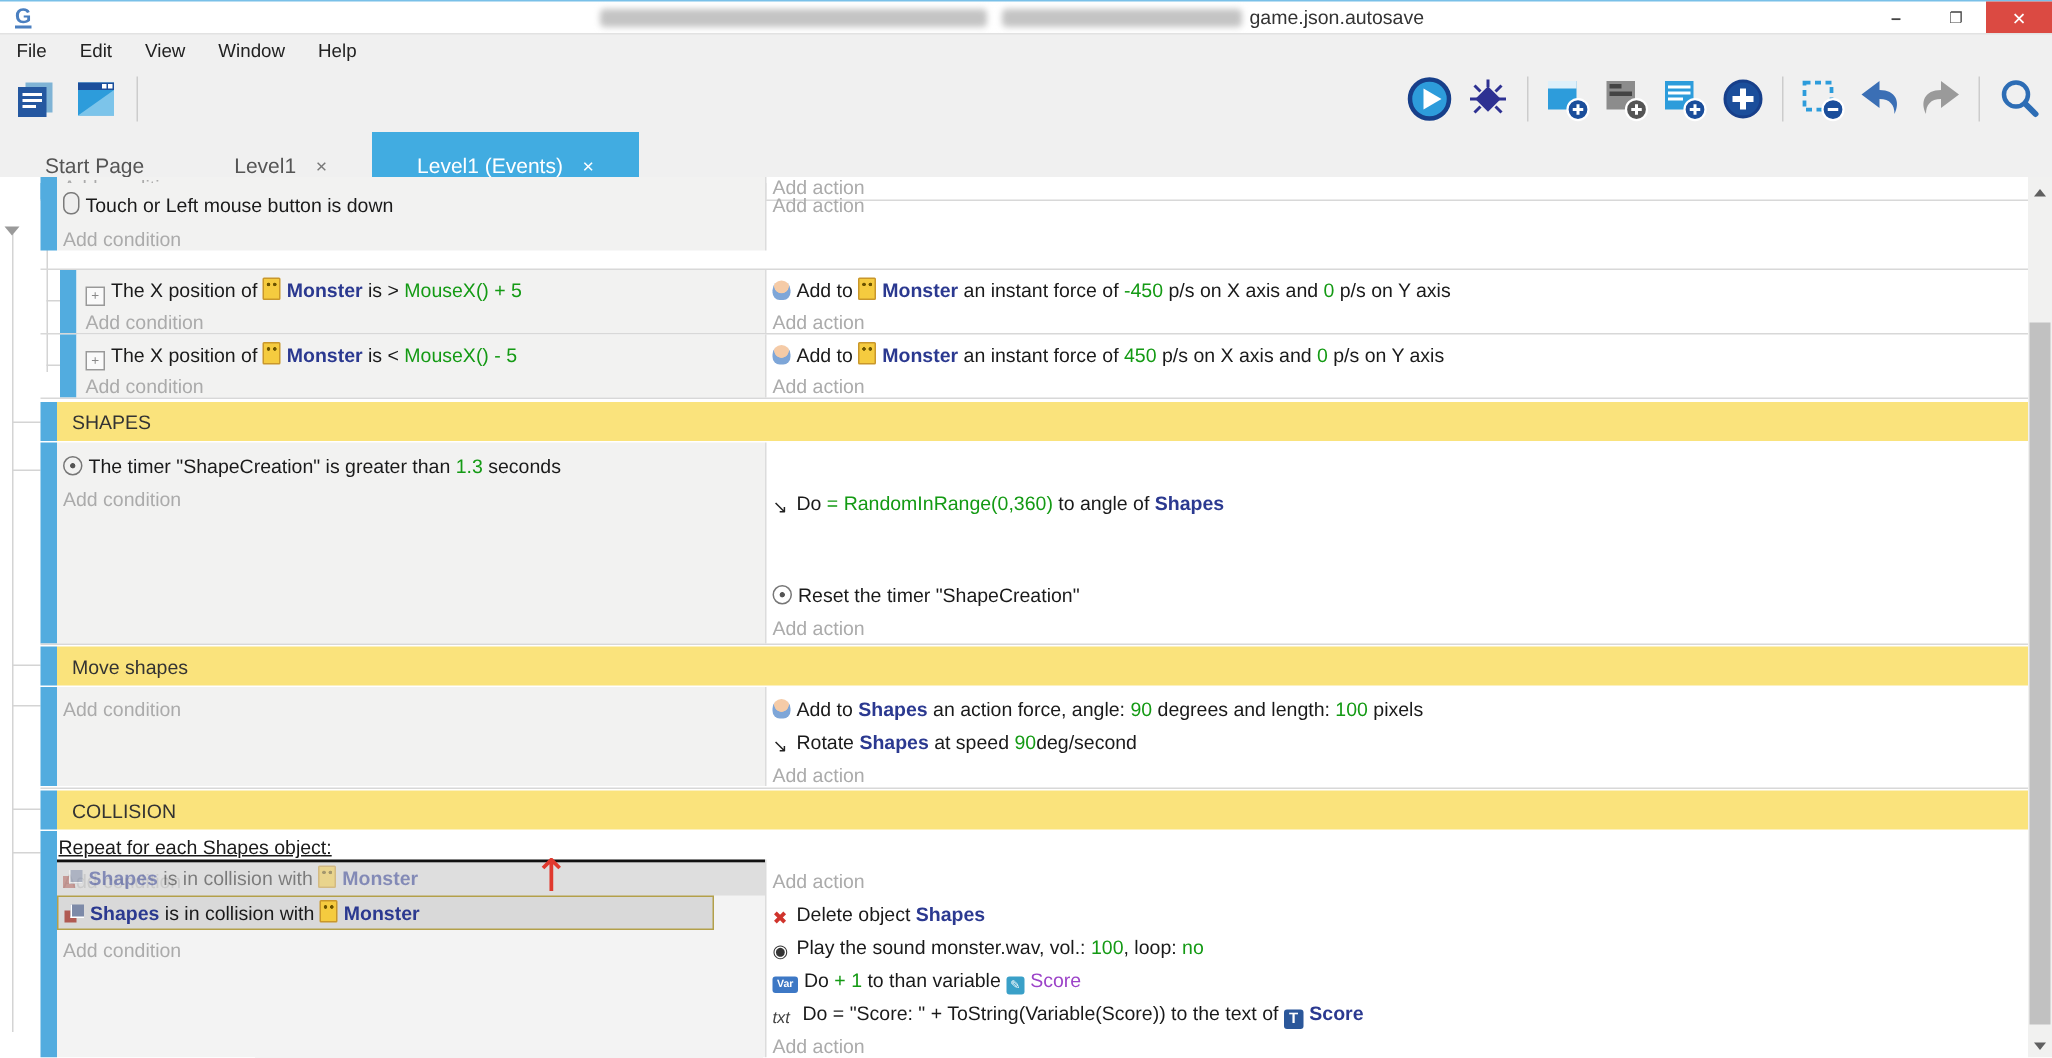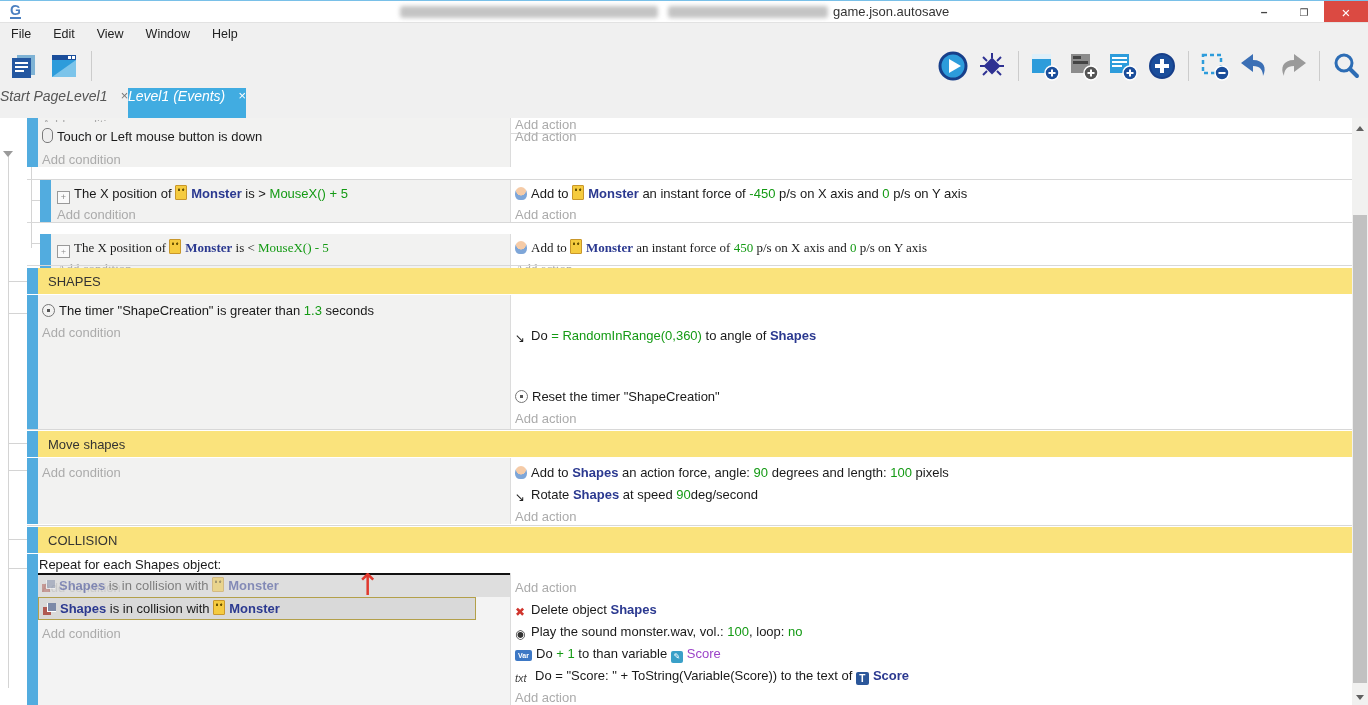--- a/index.html
+++ b/index.html
@@ -21,21 +21,21 @@
   #menubar{position:absolute;left:0;top:22px;width:1368px;height:22px;background:#f0f0f0;display:flex;align-items:center;gap:0;border-top:1px solid #e2e2e2;}
   .menu-item{padding:0 11px;font-size:12.5px;color:#222;}
   
   #toolbar{position:absolute;left:0;top:44px;width:1368px;height:44px;background:#f0f0f0;}
   .tb-left{position:absolute;left:8px;top:6px;display:flex;gap:8px;align-items:center;}
   .tb-right{position:absolute;right:6px;top:6px;display:flex;gap:7px;align-items:center;}
   .tb-ic{width:32px;height:32px;display:flex;align-items:center;justify-content:center;}
   .tb-sep{width:1px;height:30px;background:#ccc;margin:0 3px;}
   
   #tabbar{position:absolute;left:0;top:88px;width:1368px;height:30px;background:#f0f0f0;display:flex;align-items:stretch;}
-  .tab{display:flex;align-items:flex-start;padding:0 0;font-size:14px;color:#555;gap:13px;font-style:italic;}
+  .tab{display:flex;align-items:flex-end;padding:0 30px;font-size:14px;color:#555;gap:13px;}
   .tab .x{color:#777;font-size:13px;}
   .tab.active{background:#41ace1;color:#fff;}
   .tab.active .x{color:#fff;}
   
   #sheet{position:absolute;left:0;top:118px;width:1368px;height:587px;background:#fff;}
   .row{position:absolute;left:27px;width:1325px;}
   .bar{position:absolute;top:0;bottom:0;width:11px;background:#52acdf;}
   .condbg{position:absolute;top:0;bottom:0;background:#f2f2f1;}
   .vdiv{position:absolute;left:483px;top:0;bottom:0;width:1px;background:#dcdcdc;}
   .hline{position:absolute;left:27px;width:1325px;height:1px;background:#d8d8d8;}
@@ -277,21 +277,21 @@
     <div class="bar" style="left:13px;"></div>
     <div class="condbg" style="left:24px;width:459px;"></div>
     <div class="vdiv"></div>
     <div class="line" style="left:30px;top:3px;"><span class="ic ic-position"></span><span class="seg-plain">The X position of </span><span class="ic ic-monster"></span><span class="seg-object">Monster</span><span class="seg-plain"> is &gt; </span><span class="seg-green">MouseX() + 5</span></div>
     <div class="line" style="left:30px;top:24px;"><span class="seg-muted">Add condition</span></div>
     <div class="line" style="left:488px;top:3px;"><span class="ic ic-force"></span><span class="seg-plain">Add to </span><span class="ic ic-monster"></span><span class="seg-object">Monster</span><span class="seg-plain"> an instant force of </span><span class="seg-green">-450</span><span class="seg-plain"> p/s on X axis and </span><span class="seg-green">0</span><span class="seg-plain"> p/s on Y axis</span></div>
     <div class="line" style="left:488px;top:24px;"><span class="seg-muted">Add action</span></div>
   </div>
   <div class="hline" style="top:104px;"></div>
 
-  <div class="row" style="top:116px;height:42px;font-family:Liberation Serif, serif;">
+  <div class="row" style="top:105px;height:42px;">
     <div class="bar" style="left:13px;"></div>
     <div class="condbg" style="left:24px;width:459px;"></div>
     <div class="vdiv"></div>
     <div class="line" style="left:30px;top:3px;"><span class="ic ic-position"></span><span class="seg-plain">The X position of </span><span class="ic ic-monster"></span><span class="seg-object">Monster</span><span class="seg-plain"> is &lt; </span><span class="seg-green">MouseX() - 5</span></div>
     <div class="line" style="left:30px;top:24px;"><span class="seg-muted">Add condition</span></div>
     <div class="line" style="left:488px;top:3px;"><span class="ic ic-force"></span><span class="seg-plain">Add to </span><span class="ic ic-monster"></span><span class="seg-object">Monster</span><span class="seg-plain"> an instant force of </span><span class="seg-green">450</span><span class="seg-plain"> p/s on X axis and </span><span class="seg-green">0</span><span class="seg-plain"> p/s on Y axis</span></div>
     <div class="line" style="left:488px;top:24px;"><span class="seg-muted">Add action</span></div>
   </div>
   <div class="hline" style="top:147px;"></div>
 
@@ -330,21 +330,21 @@
 
   <div class="comment" style="top:409px;height:26px;">
     <div class="cbar"></div>
     <div class="cbody">COLLISION</div>
   </div>
 
   <div class="row" style="top:436px;height:151px;">
     <div class="bar"></div>
     <div class="condbg" style="left:11px;width:472px;top:19px;background:#f3f3f3;"></div>
     <div class="vdiv" style="top:19px;"></div>
-    <div class="line" style="left:12px;top:0px;"><span class="seg-plain">Repeat for each Shapes object:</span></div>
+    <div class="line" style="left:12px;top:0px;text-decoration:underline;"><span class="seg-plain">Repeat for each Shapes object:</span></div>
     <div class="dropline" style="top:19px;"></div>
     <div class="line" style="left:15px;top:23px;"><span class="seg-muted">Add condition</span></div>
     <div class="ghostrow" style="top:21px;">
       <div class="line" style="left:4px;top:0px;"><span class="ic ic-shapes"></span><span class="seg-object">Shapes</span><span class="seg-plain"> is in collision with </span><span class="ic ic-monster"></span><span class="seg-object">Monster</span></div>
     </div>
     <div class="redarrow" style="left:328px;top:16px;">↑</div>
     <div class="selrow" style="top:43px;">
       <div class="line" style="left:4px;top:0px;"><span class="ic ic-shapes"></span><span class="seg-object">Shapes</span><span class="seg-plain"> is in collision with </span><span class="ic ic-monster"></span><span class="seg-object">Monster</span></div>
     </div>
     <div class="line" style="left:15px;top:69px;"><span class="seg-muted">Add condition</span></div>

